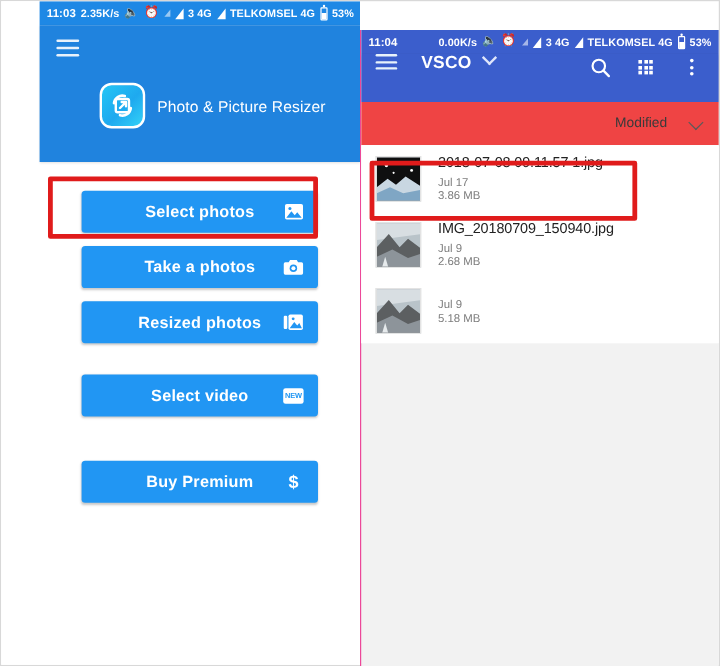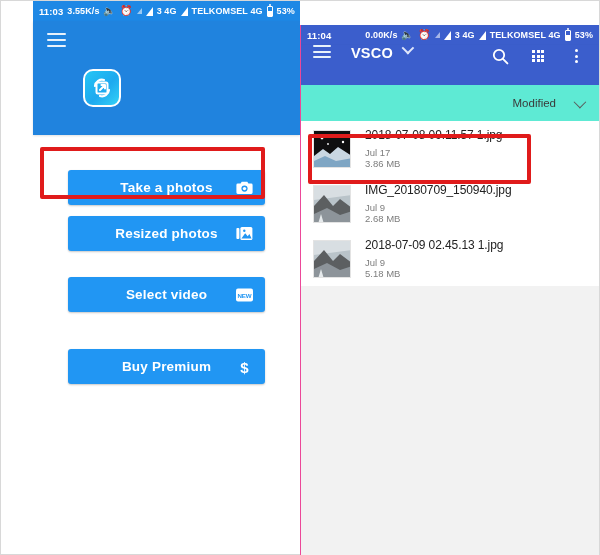--- a/index.html
+++ b/index.html
@@ -120,21 +120,21 @@
   }
   .vs-spacer { flex: 1; }
   .tb-ic { width: 22px; height: 22px; display: flex; align-items: center; justify-content: center; margin-left: 16px; cursor: pointer; }
   .grid-ic { display: grid; grid-template-columns: repeat(3,3px); grid-template-rows: repeat(3,3px); gap: 1.6px; }
   .grid-ic span { background: #fff; display: block; }
   .kebab { display: flex; flex-direction: column; gap: 2.4px; }
   .kebab i { width: 3px; height: 3px; background: #fff; border-radius: 50%; }
 
   
   .sort-row {
-    height: 36px; background: #5eead4; display: flex; align-items: center;
+    height: 36px; background: #ef4444; display: flex; align-items: center;
     justify-content: flex-end; padding-right: 16px; gap: 18px;
   }
   .sort-label { font-size: 11.5px; color: #3a3a3a; font-weight: 400; }
   .sort-chev {
     width: 9px; height: 9px;
     border-right: 1.8px solid #5a5a5a; border-bottom: 1.8px solid #5a5a5a;
     transform: rotate(45deg) translateY(-2px);
   }
 
   
@@ -166,21 +166,21 @@
 </head>
 <body>
 
 <div id="root">
 
   <div class="panel panel-left">
 
     <div class="statusbar sb-left">
       <span class="sb-time">11:03</span>
       <span class="sb-spacer"></span>
-      <span class="sb-item sb-net">3.55K/s</span>
+      <span class="sb-item sb-net">2.35K/s</span>
       <span class="sb-item spk">🔈</span>
       <span class="sb-item alarm">⏰</span>
       <span class="sb-item">
           <span class="tri-sm"></span>
         </span>
       <span class="sb-item">
           <span class="tri"></span>
         </span>
       <span class="sb-item sb-net">3 4G</span>
       <span class="sb-item">
@@ -201,25 +201,38 @@
         </div>
       <div class="brand">
         <div class="app-icon">
           <svg width="22" height="22" viewBox="0 0 22 22">
             <path d="M4 9 A7 7 0 0 1 13 3" fill="none" stroke="#ffffff" stroke-width="2.2" stroke-linecap="round"></path>
             <path d="M18 13 A7 7 0 0 1 9 19" fill="none" stroke="#ffffff" stroke-width="2.2" stroke-linecap="round"></path>
             <rect x="5.5" y="5.5" width="11" height="11" rx="1.5" fill="none" stroke="#ffffff" stroke-width="2"></rect>
             <path d="M9 13 L14 8 M14 8 L10.4 8 M14 8 L14 11.6" fill="none" stroke="#ffffff" stroke-width="2" stroke-linecap="round" stroke-linejoin="round"></path>
           </svg>
         </div>
+        <div class="brand-title">Photo &amp; Picture Resizer</div>
       </div>
     </div>
 
     <div class="btn-stack">
 
+      <div class="btn-row">
+        <button class="mbtn">
+          <span class="lbl">Select photos</span>
+          <span class="ic">
+            <svg width="16" height="14" viewBox="0 0 16 14">
+              <rect x="0.5" y="0.5" width="15" height="13" rx="1.5" fill="#ffffff"></rect>
+              <circle cx="4.6" cy="4.3" r="1.3" fill="#2196f3"></circle>
+              <path d="M1.6 12 L5.8 6.6 L8.6 9.8 L10.7 7.4 L14.4 12 Z" fill="#2196f3"></path>
+            </svg>
+          </span>
+        </button>
+      </div>
       <div class="gap-sm"></div>
 
       <div class="btn-row">
         <button class="mbtn">
           <span class="lbl">Take a photos</span>
           <span class="ic">
             <svg width="17" height="14" viewBox="0 0 17 14">
               <path d="M1.8 3 H4.6 L5.7 1.2 H11.3 L12.4 3 H15.2 A1.4 1.4 0 0 1 16.6 4.4 V12 A1.4 1.4 0 0 1 15.2 13.4 H1.8 A1.4 1.4 0 0 1 0.4 12 V4.4 A1.4 1.4 0 0 1 1.8 3 Z" fill="#ffffff"></path>
               <circle cx="8.5" cy="8.1" r="3.1" fill="#2196f3"></circle>
               <circle cx="8.5" cy="8.1" r="1.7" fill="#ffffff"></circle>
@@ -383,21 +396,20 @@
         <div class="thumb">
           <svg width="38" height="38" viewBox="0 0 38 38">
             <rect width="38" height="38" fill="#b9c3c9"></rect>
             <path d="M0 14 L38 9 L38 0 L0 0 Z" fill="#d8dee2"></path>
             <path d="M0 20 L10 9 L19 20 L26 13 L38 22 L38 38 L0 38 Z" fill="#5c5f61"></path>
             <path d="M0 28 L13 22 L26 29 L38 25 L38 38 L0 38 Z" fill="#8d949a"></path>
             <path d="M4 38 L7 28 L10 38 Z" fill="#e6eaec"></path>
           </svg>
         </div>
         <div class="finfo">
-          <div class="fname">2018-07-09 02.45.13 1.jpg</div>
           <div class="fmeta">
             <span class="fdate">Jul 9</span>
             <span class="fsize">5.18 MB</span>
           </div>
         </div>
       </div>
 
     </div>
 
     <div class="hl-right"></div>

